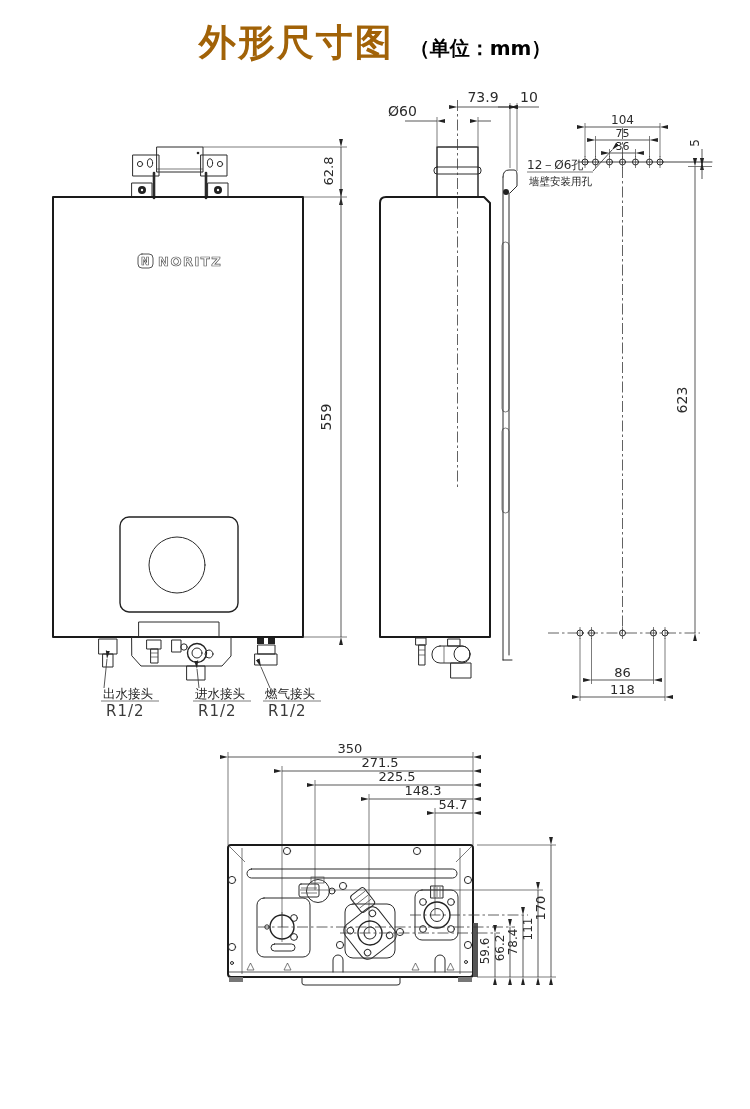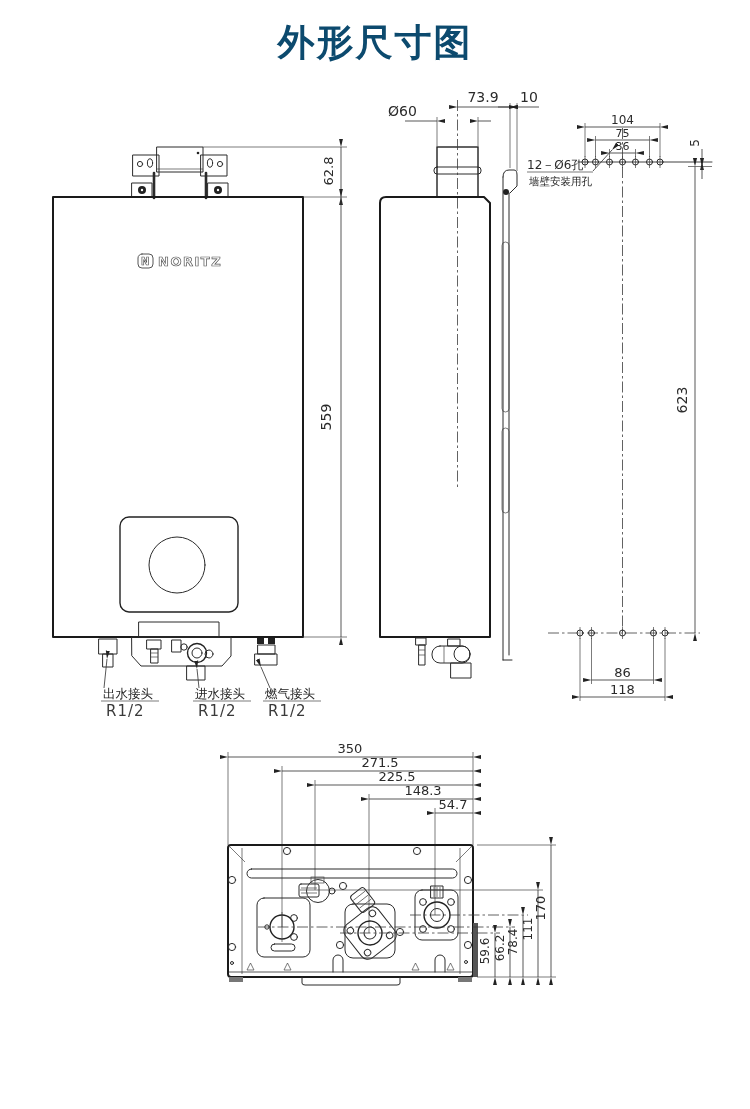--- a/index.html
+++ b/index.html
@@ -1,19 +1,19 @@
 <!DOCTYPE html>
 <html><head>
 <meta charset="utf-8">
 <style>
   html,body{margin:0;padding:0;background:#ffffff;}
   body{font-family:"DejaVu Sans","Liberation Sans",sans-serif;}
   .page{position:relative;width:750px;height:1109px;background:#fff;overflow:hidden;}
   .titlebar{position:absolute;top:18px;left:0;width:750px;display:flex;justify-content:center;align-items:baseline;gap:16px;}
-  .title-main{font-size:37px;font-weight:bold;color:#0c4a6e;letter-spacing:2px;}
+  .title-main{font-size:37px;font-weight:bold;color:#a16207;letter-spacing:2px;}
   .title-unit{font-size:20px;font-weight:bold;color:#000;}
   svg{position:absolute;left:0;top:0;}
   .ln{stroke:#2b2b2b;stroke-width:1;fill:none;stroke-linecap:round;stroke-linejoin:round;}
   .hv{stroke:#1a1a1a;stroke-width:2;fill:none;stroke-linejoin:round;}
   .md{stroke:#222;stroke-width:1.4;fill:none;}
   .thin{stroke:#444;stroke-width:0.7;fill:none;}
   .dim{stroke:#3a3a3a;stroke-width:0.85;fill:none;}
   .cl{stroke:#3a3a3a;stroke-width:0.8;fill:none;stroke-dasharray:11 3 2.5 3;}
   .fl{fill:#222;stroke:none;}
   text{fill:#2a2a2a;font-family:"DejaVu Sans","Liberation Sans",sans-serif;}
@@ -26,20 +26,21 @@
   .r12{font-size:15px;fill:#3a3a3a;letter-spacing:1px;}
   .logo{font-size:13px;font-weight:bold;letter-spacing:1.5px;fill:none;stroke:#555;stroke-width:0.7;}
 </style>
 </head>
 <body>
 
 <div class="page">
 
   <div class="titlebar">
     <span class="title-main">外形尺寸图</span>
+    <span class="title-unit">（单位：mm）</span>
   </div>
 
   <svg width="750" height="1109" viewBox="0 0 750 1109">
     <defs>
       <marker id="ar" viewBox="0 0 10 6" refX="1" refY="3" markerWidth="11" markerHeight="7" orient="auto-start-reverse">
         <path d="M1,3 L10,0.8 L10,5.2 Z" fill="#222"></path>
       </marker>
     </defs>
 
     <g>

